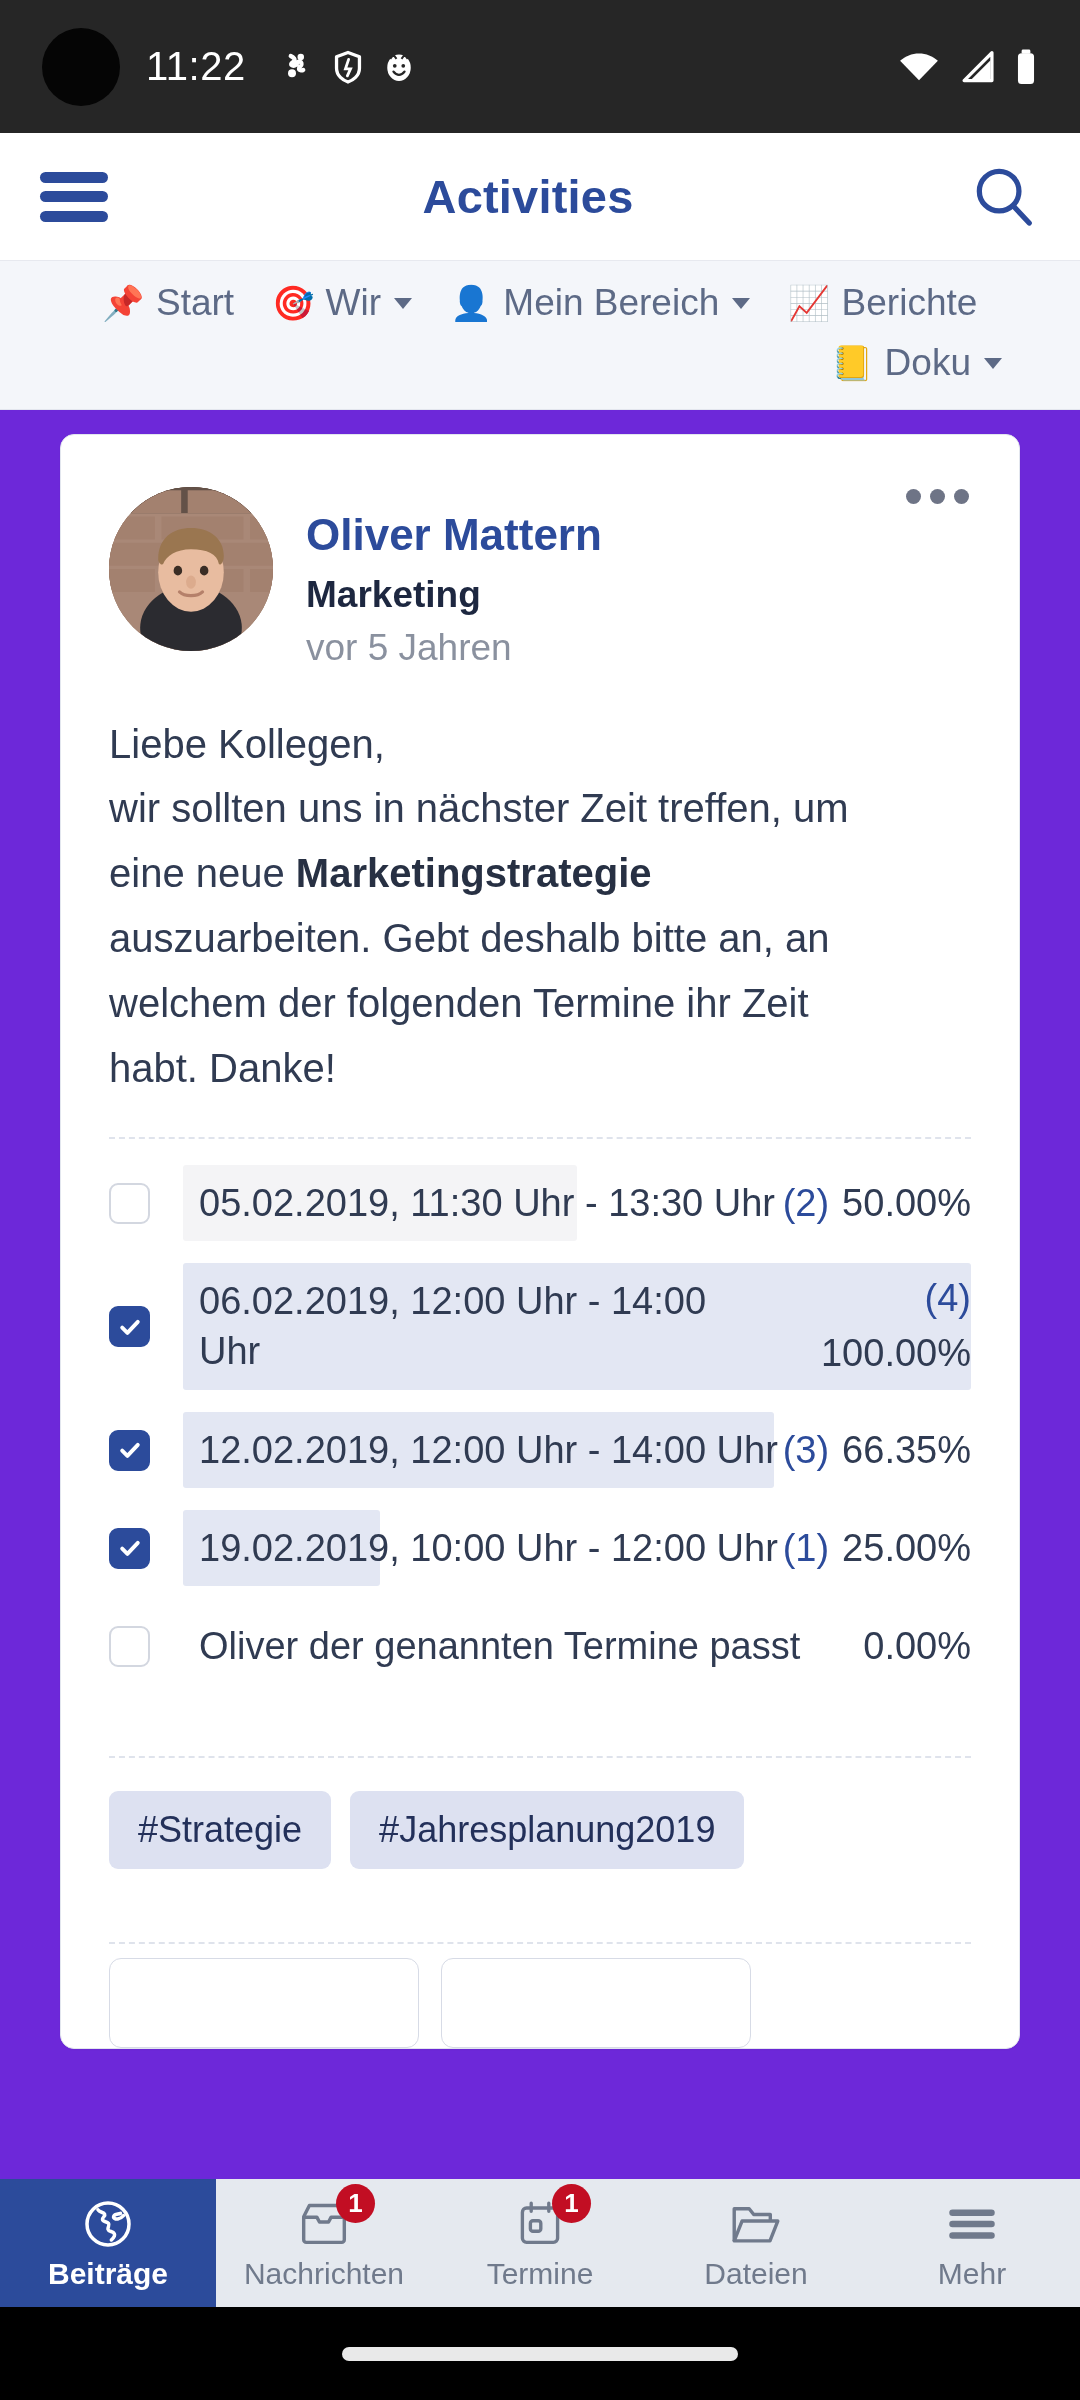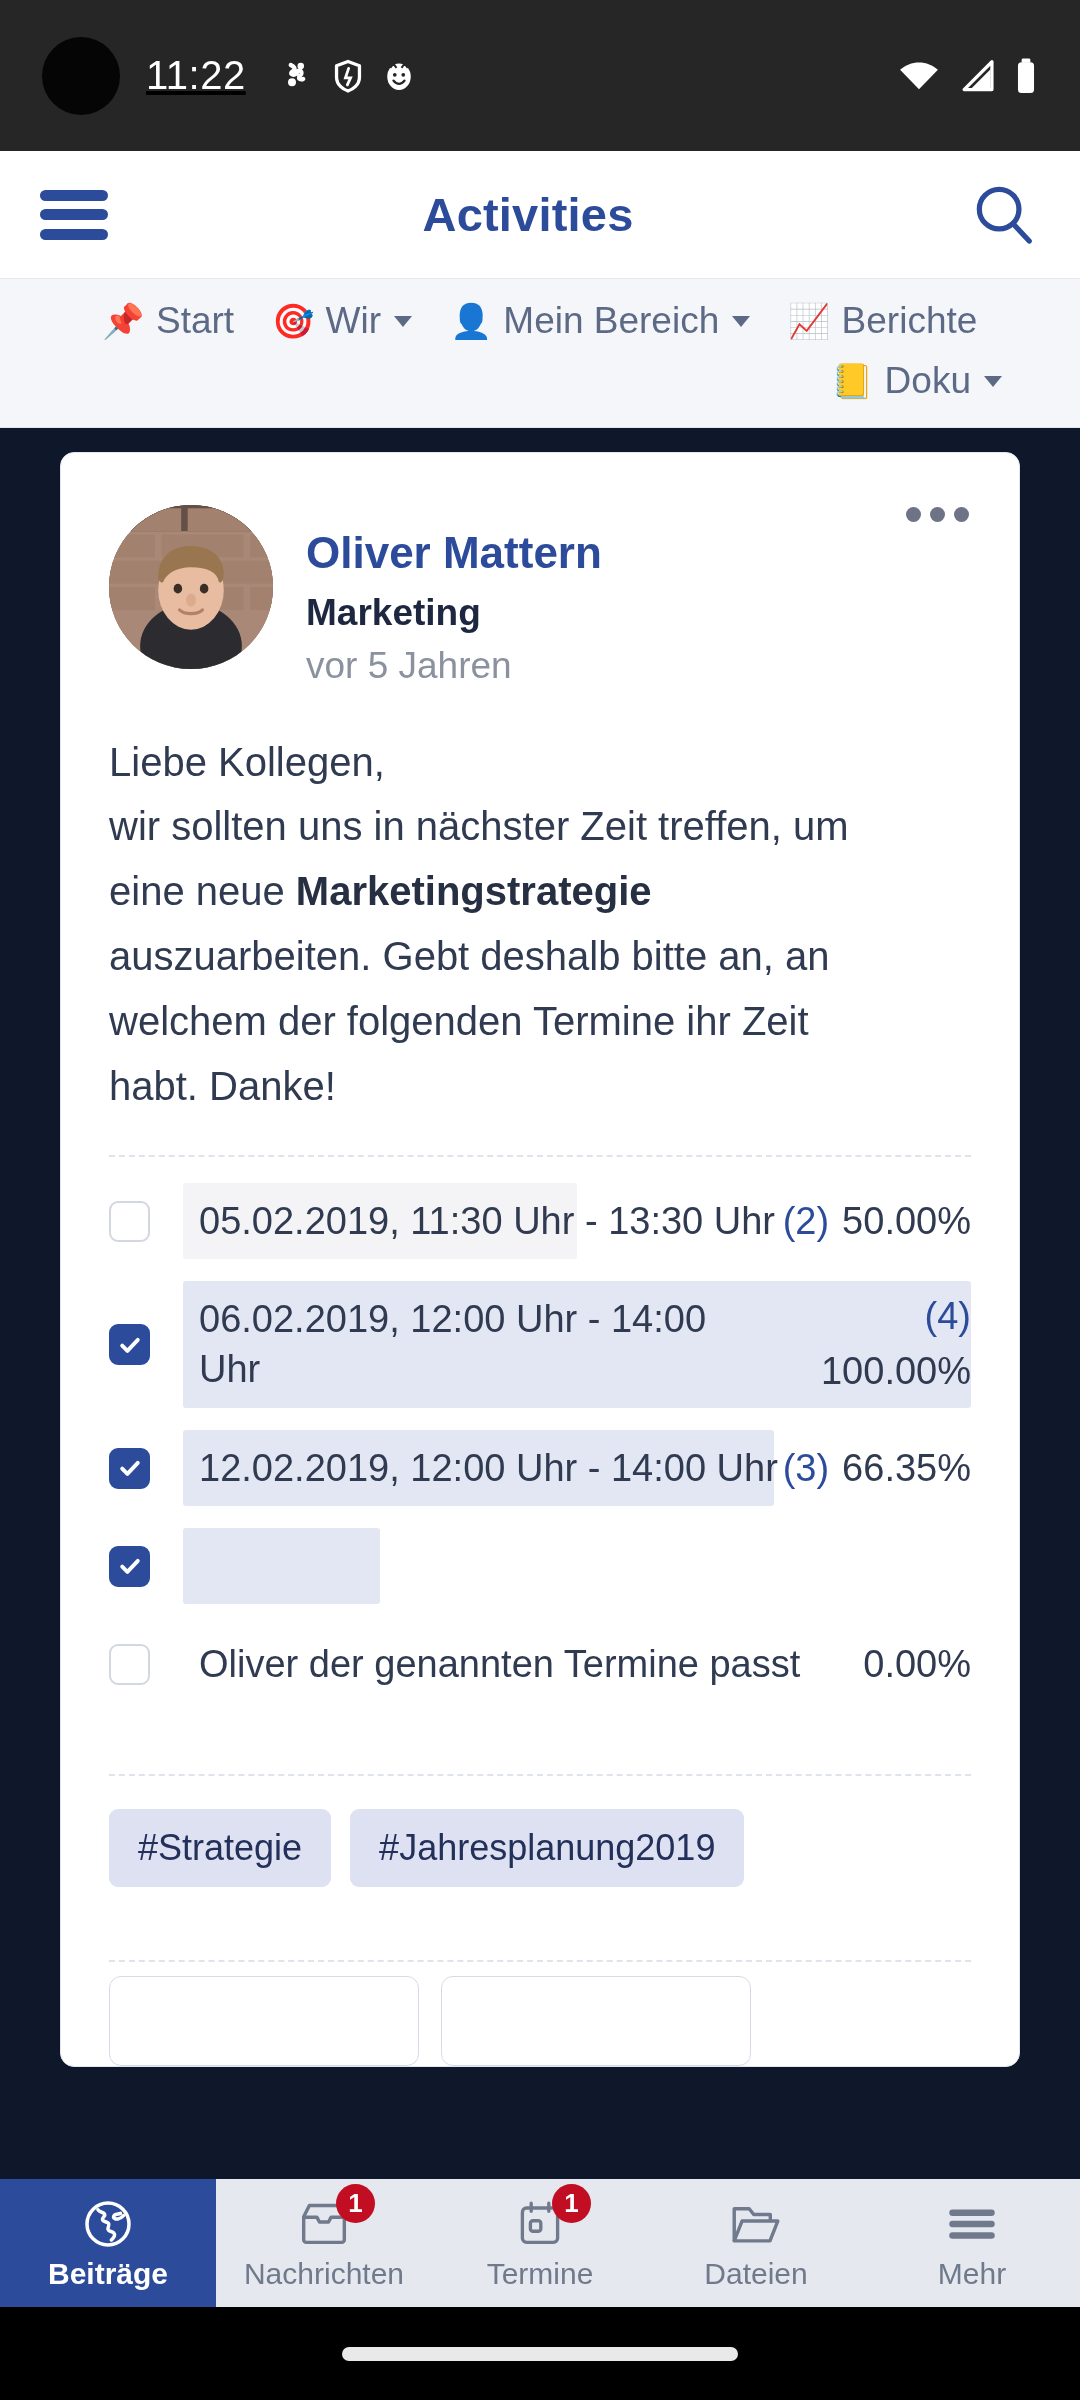--- a/index.html
+++ b/index.html
@@ -14,26 +14,25 @@
 
   #screen {
     position:relative;
     width:1080px; height:2400px;
     background:#ffffff;
     display:flex; flex-direction:column;
   }
 
   
   .statusbar {
-    height:151px;
+    height:133px;
     background:#262626;
     display:flex; align-items:center;
     padding:0 42px;
     flex:0 0 auto;
-    text-decoration:underline;
   }
   .camera-dot {
     width:78px; height:78px;
     border-radius:50%;
     background:#050505;
     flex:0 0 auto;
   }
   .status-time {
     color:#ffffff;
     font-size:40px;
@@ -116,21 +115,21 @@
     border-left:9px solid transparent;
     border-right:9px solid transparent;
     border-top:11px solid #5d6a86;
     margin-left:2px;
   }
   .nav-row.second { justify-content:flex-end; padding-right:58px; margin-top:4px; }
 
   
   .content {
     flex:1 1 auto;
-    background:#0f172a;
+    background:#6d28d9;
     overflow:hidden;
     padding:24px 0 0;
     position:relative;
   }
 
   .post-card {
     margin:0 60px;
     background:#ffffff;
     border:1px solid #e2e6ee;
     border-radius:14px;
@@ -580,20 +579,27 @@
         </div>
 
         <div class="poll-row">
           <div class="poll-check checked">
             <svg width="26" height="26" viewBox="0 0 20 20">
                 <path d="M4 10.5 8 14.5 16 6" fill="none" stroke="#fff" stroke-width="3" stroke-linecap="round" stroke-linejoin="round"></path>
               </svg>
           </div>
           <div class="poll-barwrap">
             <div class="poll-bar voted" style="width:25%"></div>
+            <div class="poll-text">
+              <span class="poll-label">19.02.2019, 10:00 Uhr - 12:00 Uhr</span>
+              <span class="poll-meta">
+                <span class="poll-count">(1)</span>
+                <span class="poll-pct">25.00%</span>
+              </span>
+            </div>
           </div>
         </div>
 
         <div class="poll-row none">
           <div class="poll-check">
             
           </div>
           <div class="poll-barwrap">
             <div class="poll-bar unvoted" style="width:0%"></div>
             <div class="poll-text">

